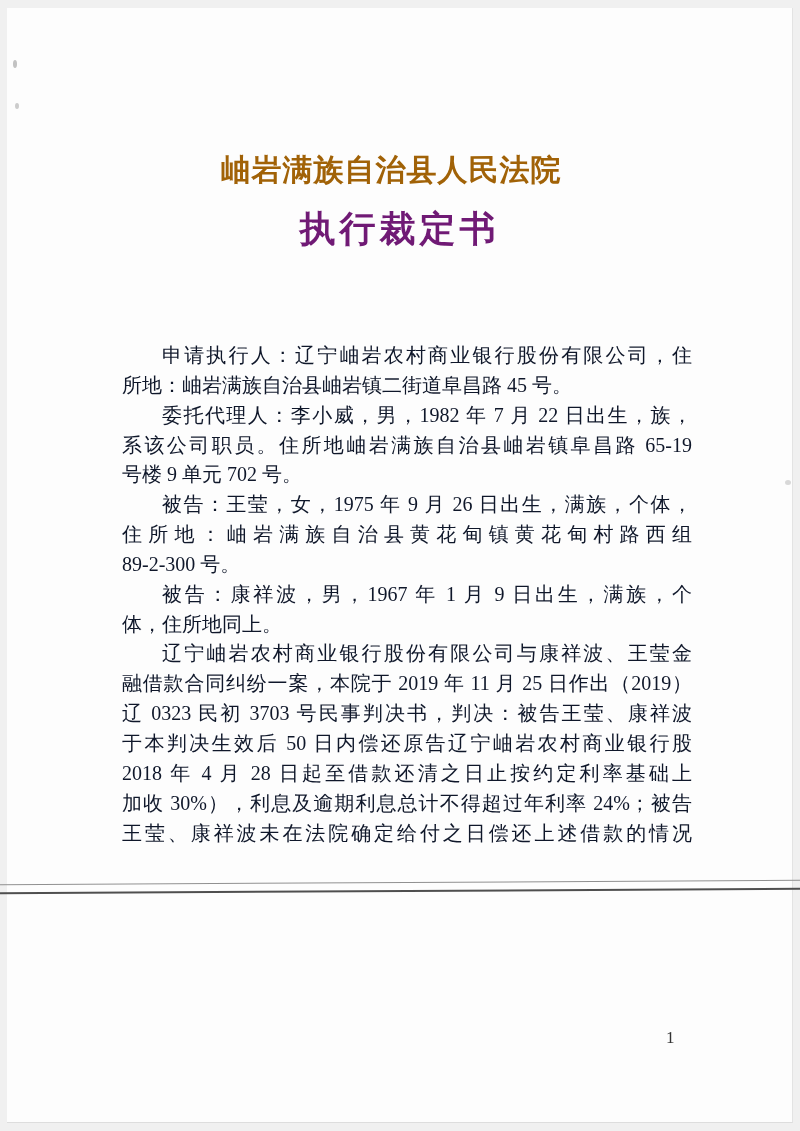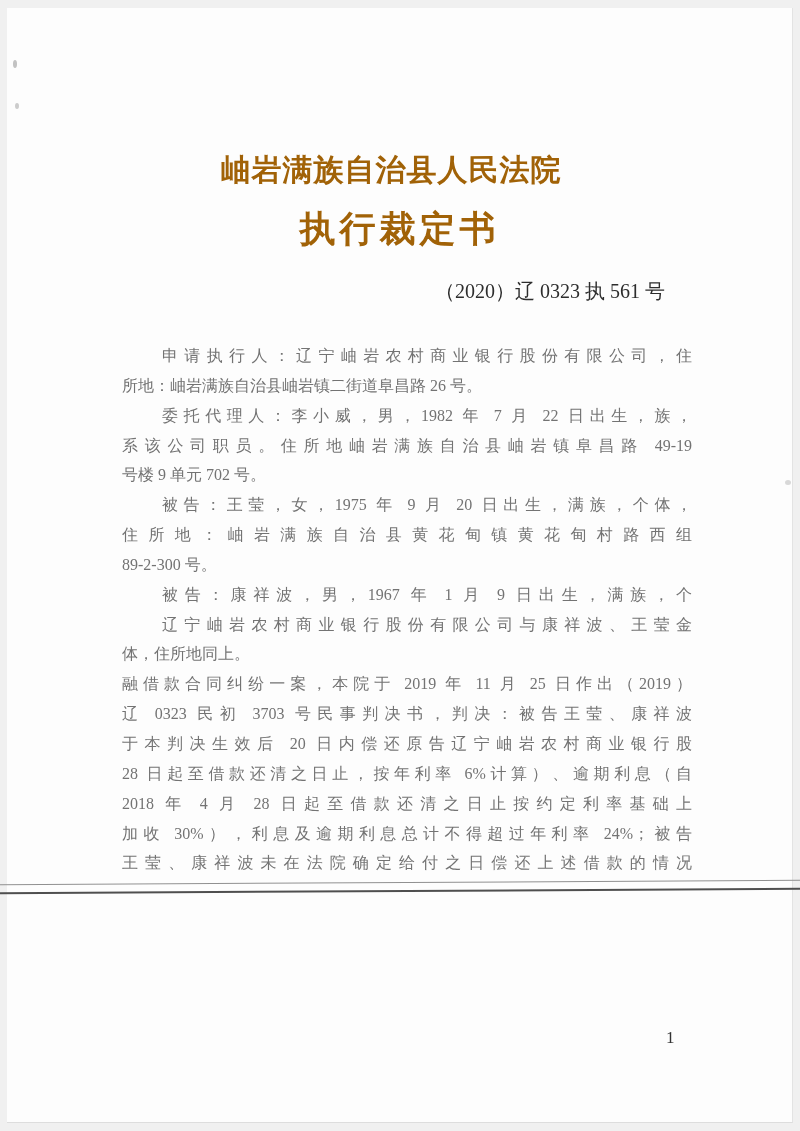--- a/index.html
+++ b/index.html
@@ -43,42 +43,42 @@
   .doc-title {
     position: absolute;
     left: 0;
     top: 200px;
     width: 785px;
     text-align: center;
     font-size: 36px;
     line-height: 42px;
     font-weight: 700;
     letter-spacing: 4px;
-    color: #a16207;
+    color: #701a75;
   }
   .case-number {
     position: absolute;
     top: 270px;
     right: 127px;
     font-size: 20px;
     line-height: 26px;
     color: #2d2d2d;
     white-space: nowrap;
   }
   .body-text {
     position: absolute;
     left: 115px;
     top: 333px;
     width: 570px;
   }
   .line {
     height: 29.85px;
     line-height: 29.85px;
-    font-size: 16px;
-    color: #737373;
+    font-size: 20px;
+    color: #0f172a;
     overflow: visible;
     white-space: nowrap;
   }
   .line.just {
     white-space: normal;
     text-align: justify;
     text-align-last: justify;
   }
   .line.indent {
     padding-left: 40px;
@@ -121,38 +121,36 @@
 <body>
 
 <div class="stage">
 
   <div class="page">
 
     <div class="court-name">岫岩满族自治县人民法院</div>
 
     <div class="doc-title">执行裁定书</div>
 
-    <div class="case-number">（2020）辽 0323 执 561 号</div>
 
     <div class="body-text">
         <div class="line indent just">申请执行人：辽宁岫岩农村商业银行股份有限公司，住</div>
-        <div class="line">所地：岫岩满族自治县岫岩镇二街道阜昌路 26 号。</div>
+        <div class="line">所地：岫岩满族自治县岫岩镇二街道阜昌路 45 号。</div>
         <div class="line indent just">委托代理人：李小威，男，1982 年 7 月 22 日出生，族，</div>
-        <div class="line just">系该公司职员。住所地岫岩满族自治县岫岩镇阜昌路 49-19</div>
+        <div class="line just">系该公司职员。住所地岫岩满族自治县岫岩镇阜昌路 65-19</div>
         <div class="line">号楼 9 单元 702 号。</div>
-        <div class="line indent just">被告：王莹，女，1975 年 9 月 20 日出生，满族，个体，</div>
+        <div class="line indent just">被告：王莹，女，1975 年 9 月 26 日出生，满族，个体，</div>
         <div class="line just">住所地：岫岩满族自治县黄花甸镇黄花甸村路西组</div>
         <div class="line">89-2-300 号。</div>
         <div class="line indent just">被告：康祥波，男，1967 年 1 月 9 日出生，满族，个</div>
+        <div class="line">体，住所地同上。</div>
         <div class="line indent just">辽宁岫岩农村商业银行股份有限公司与康祥波、王莹金</div>
-        <div class="line">体，住所地同上。</div>
         <div class="line just">融借款合同纠纷一案，本院于 2019 年 11 月 25 日作出（2019）</div>
         <div class="line just">辽 0323 民初 3703 号民事判决书，判决：被告王莹、康祥波</div>
-        <div class="line just">于本判决生效后 20 日内偿还原告辽宁岫岩农村商业银行股</div>
-        <div class="line just">28 日起至借款还清之日止，按年利率 6%计算）、逾期利息（自</div>
+        <div class="line just">于本判决生效后 50 日内偿还原告辽宁岫岩农村商业银行股</div>
         <div class="line just">2018 年 4 月 28 日起至借款还清之日止按约定利率基础上</div>
         <div class="line just">加收 30%），利息及逾期利息总计不得超过年利率 24%；被告</div>
         <div class="line just">王莹、康祥波未在法院确定给付之日偿还上述借款的情况</div>
       </div>
 
     <div class="page-number">1</div>
 
     <div class="speck speck-1"></div>
     <div class="speck speck-2"></div>
     <div class="speck speck-3"></div>

